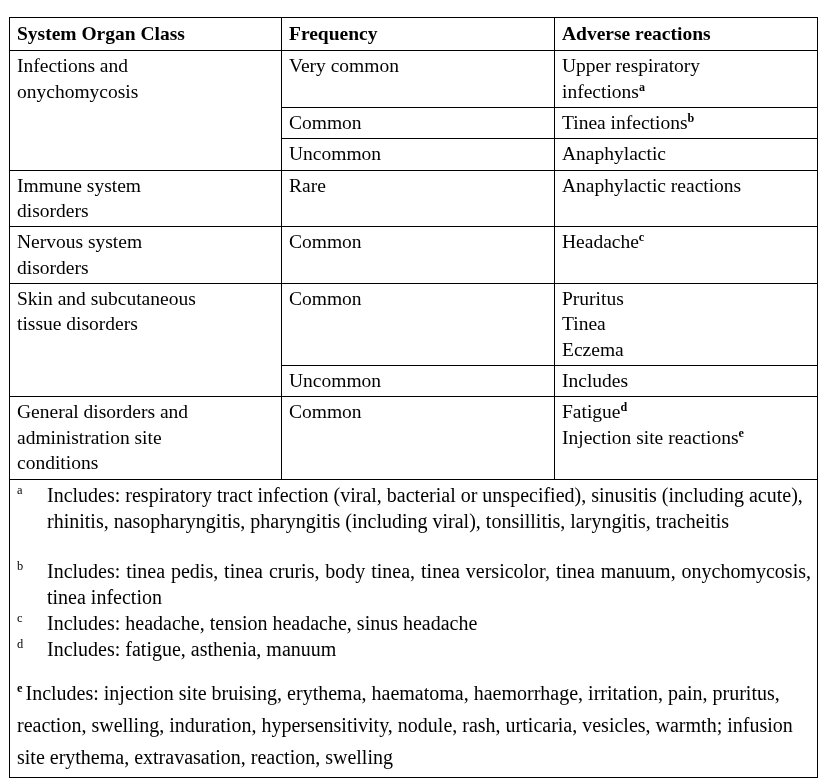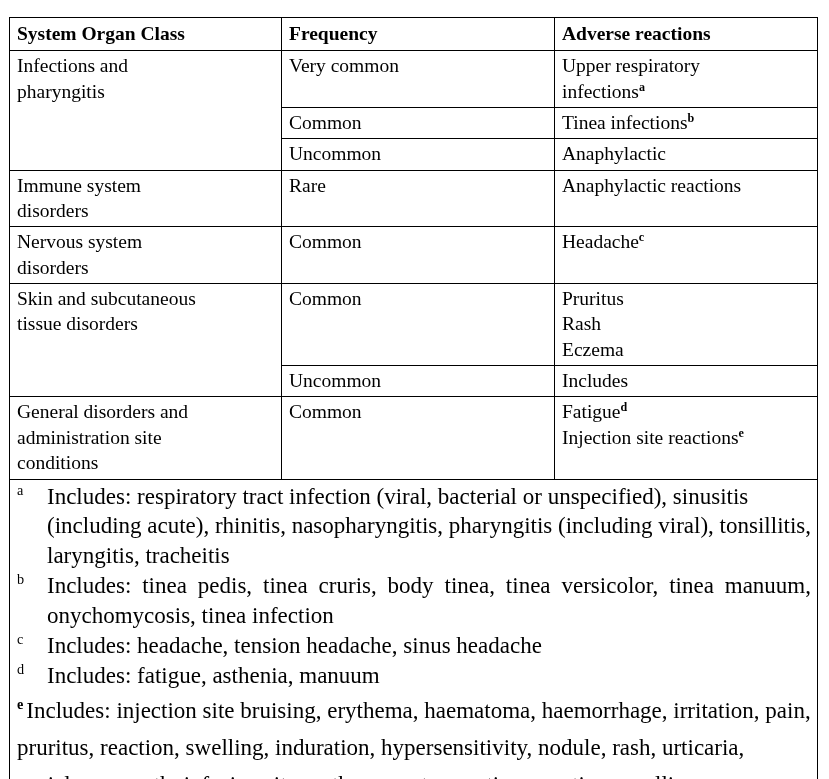--- a/index.html
+++ b/index.html
@@ -57,44 +57,45 @@
     vertical-align: super;
     line-height: 0;
     font-weight: bold;
   }
 
   
   td.footnotes {
     padding: 4px 7px 6px 7px;
   }
   .fn {
-    font-size: 23px;
+    font-size: 20px;
     line-height: 1.30;
     margin: 0;
   }
   .fn-hang {
     padding-left: 30px;
     text-indent: -30px;
   }
   .fn-hang .fn-mark {
     display: inline-block;
     width: 30px;
     text-indent: 0;
   }
   .fn-mark sup {
     font-weight: normal;
   }
   .fn-just {
     text-align: justify;
+    margin-top: 24px;
   }
   .fn-e {
     line-height: 1.62;
     padding-left: 0;
     text-indent: 0;
-    margin-top: 1px;
+    margin-top: 15px;
   }
   .fn-e .fn-mark-inline {
     margin-right: 3px;
   }
 </style>
 </head>
 <body>
 
 <div id="adr-table-wrap">
   <table class="adr-table">
@@ -108,21 +109,21 @@
         <th>System Organ Class</th>
         <th>Frequency</th>
         <th>Adverse reactions</th>
       </tr>
     </thead>
     <tbody>
 
       <tr>
         <td rowspan="3" class="cell-lines">
           <div>Infections and</div>
-          <div>pharyngitis</div>
+          <div>onychomycosis</div>
         </td>
         <td>Very common</td>
         <td class="cell-lines">
           <div>Upper respiratory</div>
           <div><span>infections</span><sup>a</sup></div>
         </td>
       </tr>
       <tr>
         <td>Common</td>
         <td class="cell-lines">
@@ -159,21 +160,21 @@
       </tr>
 
       <tr>
         <td rowspan="2" class="cell-lines">
           <div>Skin and subcutaneous</div>
           <div>tissue disorders</div>
         </td>
         <td>Common</td>
         <td class="cell-lines">
           <div>Pruritus</div>
-          <div>Rash</div>
+          <div>Tinea</div>
           <div>Eczema</div>
         </td>
       </tr>
       <tr>
         <td>Uncommon</td>
         <td class="cell-lines">
           <div>Includes</div>
         </td>
       </tr>
 

